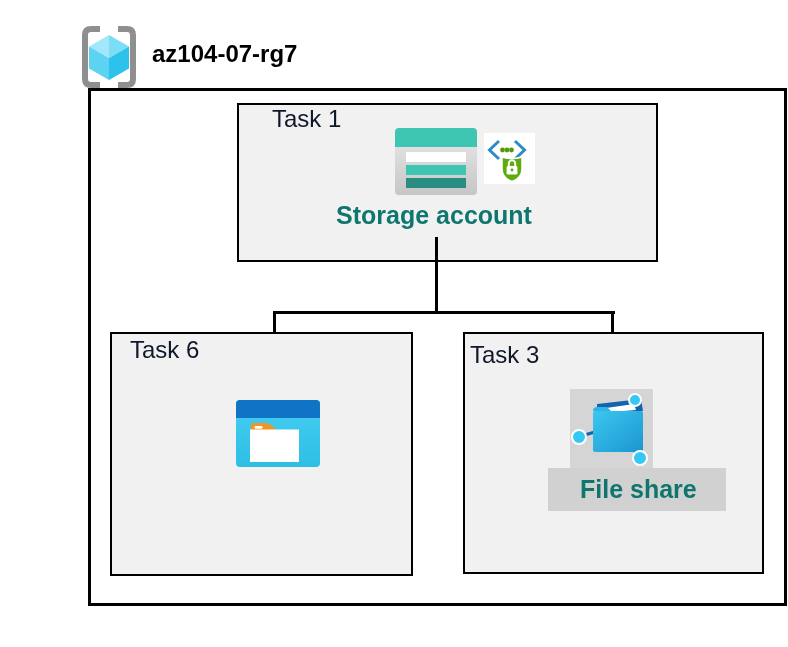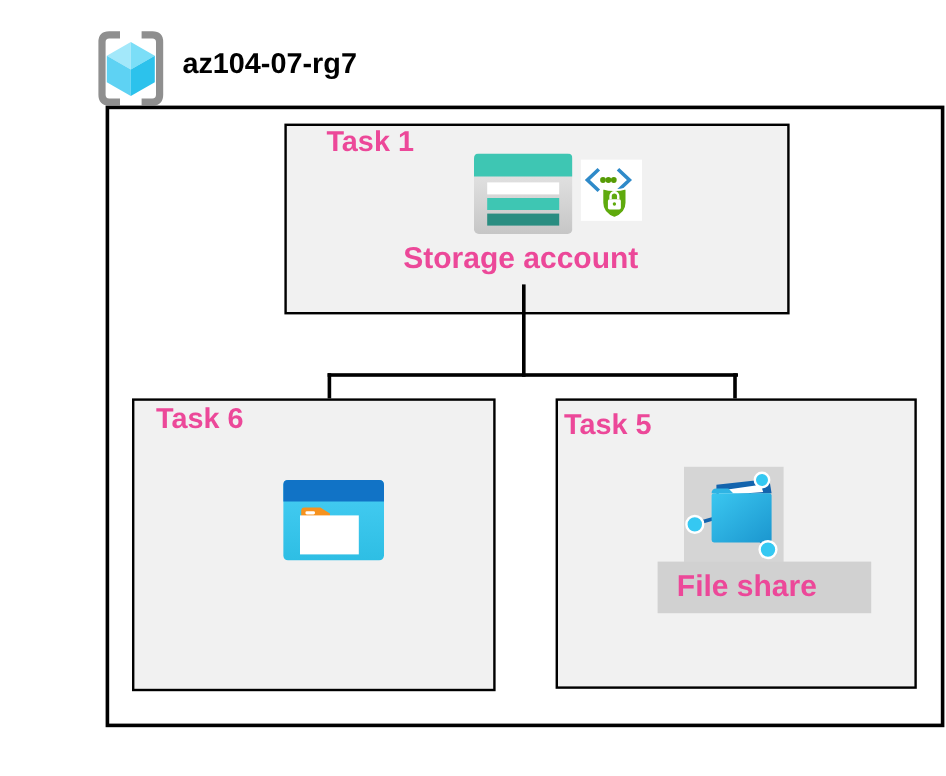--- a/index.html
+++ b/index.html
@@ -12,25 +12,25 @@
     left:48px;top:88px;width:699px;height:518px;
     border:3px solid #000;background:#fff;box-sizing:border-box;
   }
   .task-box{
     border:2.5px solid #000;background:#f1f1f1;box-sizing:border-box;
   }
   #task1-box{left:197px;top:103px;width:421px;height:159px;}
   #task2-box{left:70px;top:332px;width:303px;height:244px;}
   #task3-box{left:423px;top:332px;width:301px;height:242px;}
   .task-label{
-    position:absolute;font-weight:bold;font-size:24px;color:#ec4899;
+    position:absolute;font-weight:normal;font-size:24px;color:#0f172a;
     line-height:26px;white-space:nowrap;
   }
   .item-label{
-    position:absolute;font-weight:bold;font-size:25px;color:#ec4899;
+    position:absolute;font-weight:bold;font-size:25px;color:#0f766e;
     line-height:27px;white-space:nowrap;
   }
   .centered{transform:translateX(-50%);}
   .line{position:absolute;background:#000;}
   .rg-title{
     position:absolute;left:112px;top:41px;font-weight:bold;font-size:24px;
     color:#000;line-height:26px;white-space:nowrap;
   }
   .icon-bg-white{position:absolute;background:#fff;}
   .gray-square{position:absolute;background:#d5d5d5;}
@@ -110,21 +110,21 @@
       <rect x="0" y="0" width="84" height="67" rx="4" fill="url(#gBlob)"></rect>
       <path d="M4 0 H80 Q84 0 84 4 V18 H0 V4 Q0 0 4 0" fill="#1173c6"></path>
       <path d="M15 31 v-5.5 q0-2.5 2.5-2.5 h13.5 l8 5 v3 z" fill="#f6921e"></path>
       <rect x="18.5" y="26" width="8" height="2.8" rx="1.2" fill="#ffffff"></rect>
       <rect x="14" y="29.5" width="49" height="32.5" fill="#ffffff"></rect>
     </svg>
   </div>
 
 
   <div class="abs task-box" id="task3-box"></div>
-  <div class="task-label" style="left:430px;top:342px;">Task 5</div>
+  <div class="task-label" style="left:430px;top:342px;">Task 3</div>
 
   <div class="gray-square" style="left:530px;top:389px;width:83px;height:81px;">
     <svg width="83" height="81" viewBox="0 0 83 81">
       <defs>
         <linearGradient id="gFolder" x1="0" y1="0" x2="1" y2="1">
           <stop offset="0" stop-color="#3bc7f0"></stop>
             <stop offset="1" stop-color="#1b96cf"></stop>
         </linearGradient>
       </defs>
       <line x1="63" y1="13" x2="54" y2="22" stroke="#1464ad" stroke-width="3"></line>
@@ -134,15 +134,15 @@
       <polygon points="29,20 64,15 66,21 29,24" fill="#ffffff"></polygon>
       <path d="M23 22 q0-4 4-4 h10 l4 4 z" fill="#2fb4e4"></path>
       <rect x="23" y="22" width="50" height="41" rx="2" fill="url(#gFolder)"></rect>
       <circle cx="65" cy="11" r="6" fill="#35c8f2" stroke="#ffffff" stroke-width="2"></circle>
       <circle cx="9" cy="48" r="7" fill="#35c8f2" stroke="#ffffff" stroke-width="2"></circle>
       <circle cx="70" cy="69" r="7" fill="#35c8f2" stroke="#ffffff" stroke-width="2"></circle>
     </svg>
   </div>
 
   <div class="label-plate" style="left:508px;top:468px;width:178px;height:43px;"></div>
-  <div class="item-label" style="left:524px;top:476px;">File share</div>
+  <div class="item-label" style="left:540px;top:476px;">File share</div>
 
 </div>
 
 </body></html>

